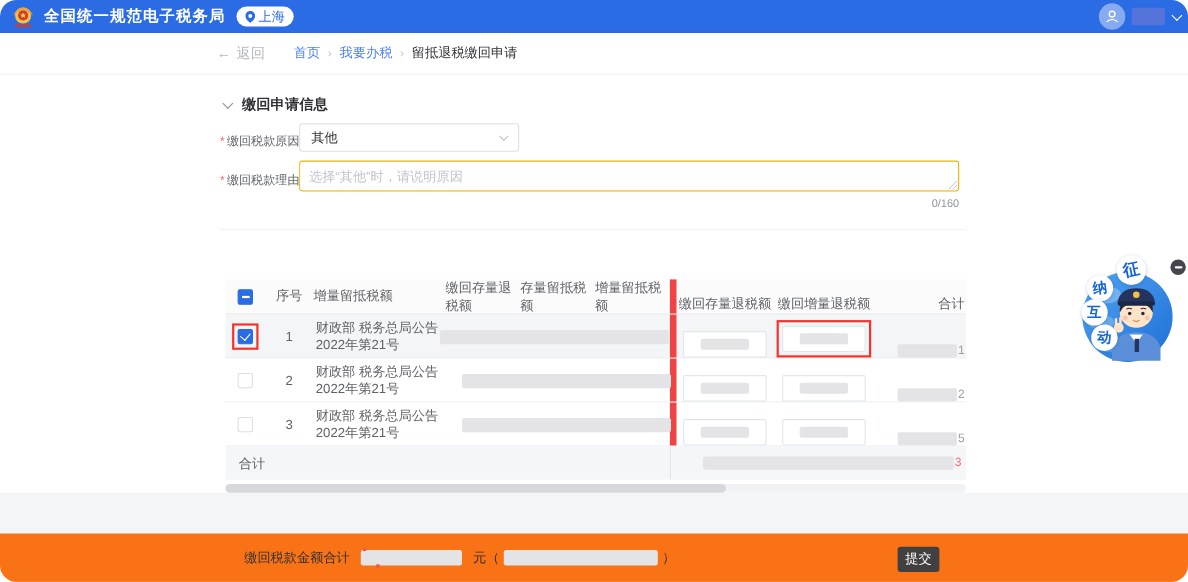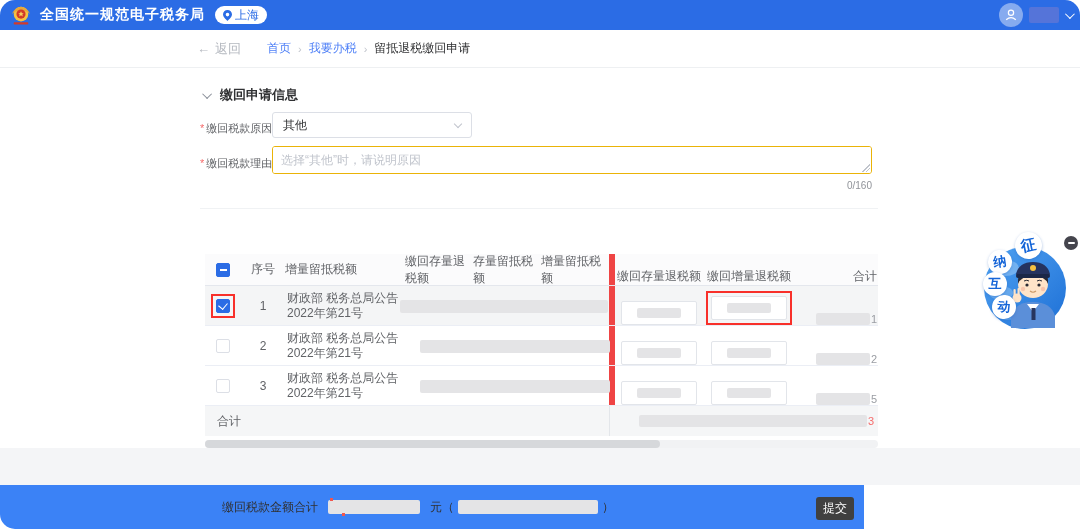--- a/index.html
+++ b/index.html
@@ -76,21 +76,21 @@
   .foot-label { padding-left:12px; font-size:12px; color:#606266; display:flex; align-items:center; width:404px; }
   .foot-right { width:269px; border-left:1px solid #e3e6ea; display:flex; align-items:center; justify-content:flex-end; padding-right:4px; height:100%; }
   .foot-blob { width:228px; height:12px; }
   .suffix-red { color:#f56c6c; font-size:11px; margin-left:1px; }
 
   .hscroll-track { position:absolute; top:372px; left:5px; width:673px; height:8px; border-radius:4px; background:#f1f2f4; }
   .hscroll-thumb { width:455px; height:8px; border-radius:4px; background:#d6d8db; cursor:pointer; }
 
   
   .gray-band { position:absolute; left:0; top:448px; width:1080px; height:37px; background:#f4f5f7; }
-  .actionbar { position:absolute; left:0; top:485px; width:864px; height:44px; background:#3b82f6; display:flex; align-items:center; padding-left:222px; font-size:12px; color:#303133; }
+  .actionbar { position:absolute; left:0; top:485px; width:1080px; height:44px; background:#f97316; display:flex; align-items:center; padding-left:222px; font-size:12px; color:#303133; }
   .amt-redact { position:relative; width:92px; height:14px; background:#e4e4e6; border-radius:2px; margin:0 10px; }
   .amt-redact::before { content:""; position:absolute; left:2px; top:-2px; width:3px; height:3px; background:#f0564f; }
   .amt-redact::after { content:""; position:absolute; left:14px; bottom:-2px; width:3px; height:3px; background:#f0564f; }
   .paren-redact { width:140px; height:14px; margin:0 4px; }
   .submit-btn { position:absolute; left:816px; top:497px; width:38px; height:23px; background:#404040; color:#fff; font-size:12px; border:none; border-radius:3px; cursor:pointer; display:flex; align-items:center; justify-content:center; }
 
   
   .mascot { position:absolute; left:975px; top:238px; width:100px; height:100px; cursor:pointer; }
   .bubble { position:absolute; background:#fff; border-radius:50%; box-shadow:0 1px 3px rgba(30,90,180,.35); color:#1565d8; font-weight:bold; display:flex; align-items:center; justify-content:center; }
   .bub1 { left:40px; top:-6px; width:27px; height:27px; font-size:15px; transform:rotate(-12deg); }

